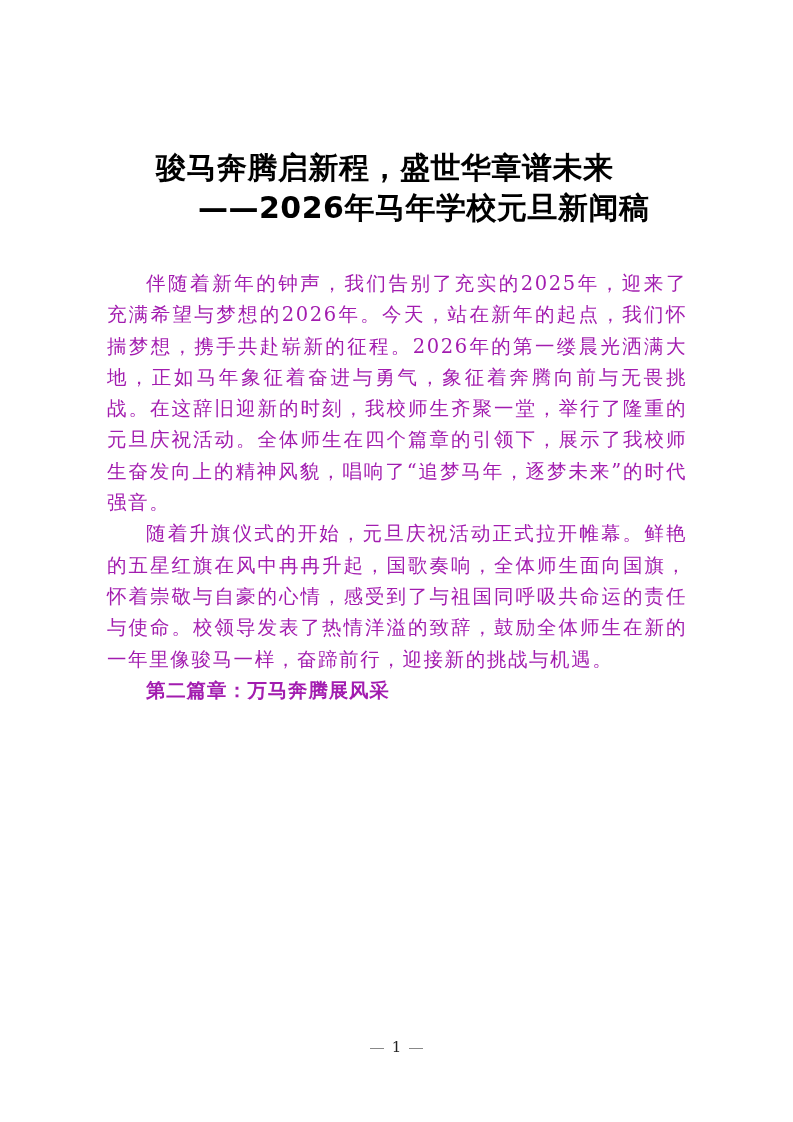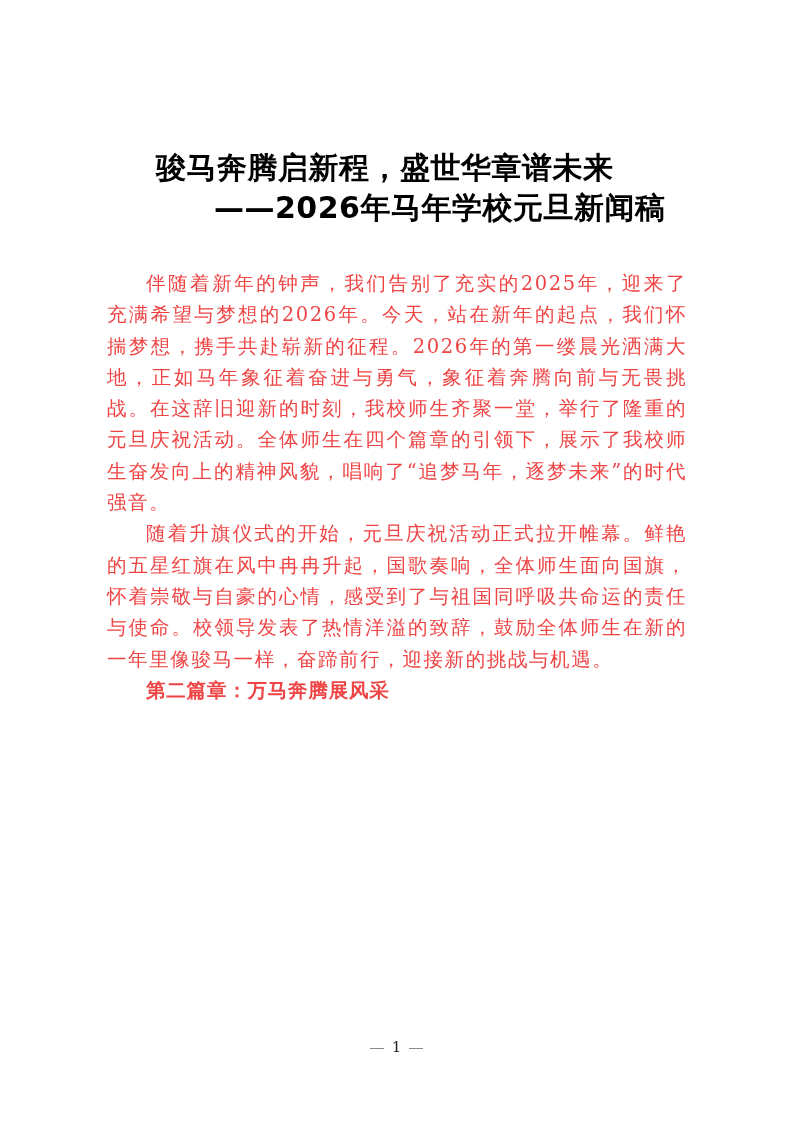--- a/index.html
+++ b/index.html
@@ -10,24 +10,24 @@
       font-family: "DejaVu Serif", "Liberation Serif", serif;
       padding-left: 12px;
     }
     .title {
       position: absolute; left: 0; width: 793px;
       font-family: "DejaVu Sans", "Liberation Sans", sans-serif;
       font-weight: bold; font-size: 30px; line-height: 40px; color: #000;
       white-space: nowrap;
     }
     .title .l1 { position: absolute; left: 156px; top: 148px; letter-spacing: 0.5px; }
-    .title .l2 { position: absolute; left: 198px; top: 188px; letter-spacing: 0.5px; margin-left: 16px; }
+    .title .l2 { position: absolute; left: 198px; top: 188px; letter-spacing: 0.5px; }
     .body {
       position: absolute; left: 107px; top: 268px; width: 580px;
-      font-size: 19.5px; line-height: 31.3px; color: #ef4444;
+      font-size: 19.5px; line-height: 31.3px; color: #a21caf;
       text-align: justify; text-justify: inter-character;
       letter-spacing: 1.6px;
     }
     .body p { margin: 0; text-indent: 2em; }
     .body h2 {
       margin: 0; text-indent: 2em; font-size: 19.5px; font-weight: bold;
       font-family: "DejaVu Sans", "Liberation Sans", sans-serif; line-height: 31.3px;
       letter-spacing: 0.8px;
     }
     .footer {

